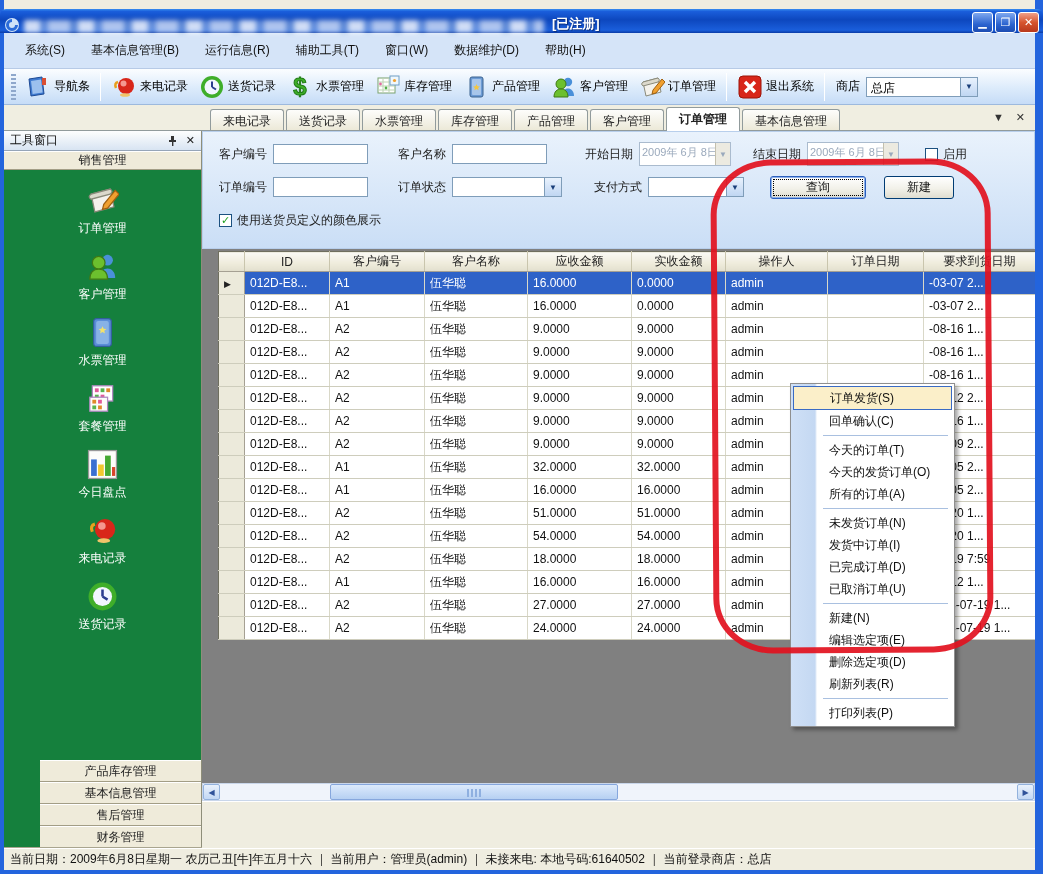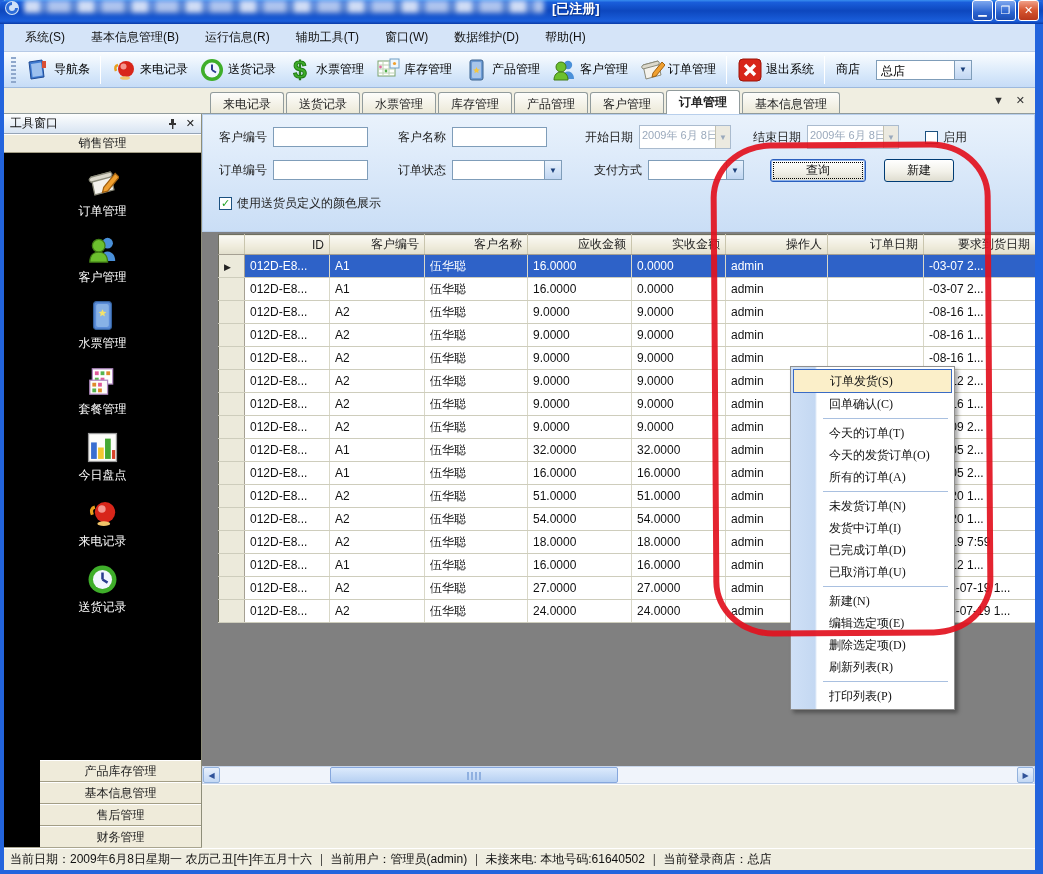--- a/index.html
+++ b/index.html
@@ -2,66 +2,66 @@
 <html><head>
 <meta charset="utf-8">
 <style>
   * { box-sizing: border-box; margin: 0; padding: 0; }
   html,body { width:1043px; height:874px; overflow:hidden;
     font-family:"Liberation Sans","DejaVu Sans",sans-serif; font-size:12px; }
   .window { width:1043px; height:874px; display:flex; flex-direction:column;
     border-left:4px solid #2364dd; border-right:8px solid #2364dd; background:#efede0; }
 
   
-  .titlebar { height:24px; margin:0 -8px 0 -4px; display:flex; align-items:flex-start; padding:0 4px;
+  .titlebar { height:24px; margin:9px -8px 0 -4px; display:flex; align-items:flex-end; padding:0 4px;
     background:linear-gradient(180deg,#388eef 0%,#1a5edb 10%,#0d47be 45%,#1a5edb 88%,#0a3aa6 100%);
     border-radius:6px 6px 0 0; color:#fff; }
   .app-icon { width:16px; height:16px; margin-right:4px; flex:0 0 auto; }
   .title-redacted { display:inline-block; width:520px; height:13px; border-radius:2px;
     background:repeating-linear-gradient(90deg,rgba(255,255,255,.8) 0 16px,rgba(185,205,235,.45) 16px 24px,rgba(255,255,255,.65) 24px 46px,rgba(160,185,220,.5) 46px 54px);
     filter:blur(2.5px); }
   .title-reg { font-weight:bold; font-size:13px; margin-left:8px; text-shadow:1px 1px 1px #0a2d7a; }
   .win-btns { margin-left:auto; display:flex; gap:2px; }
   .win-btn { width:21px; height:21px; border:1px solid #fff; border-radius:3px; color:#fff;
     display:flex; align-items:center; justify-content:center; font-size:11px; font-weight:bold;
     background:linear-gradient(180deg,#7fa8ef,#2b63cf 60%,#1c4cb2); }
   .win-btn.close { background:linear-gradient(180deg,#f0a088,#d6552f 50%,#b8381c); }
 
   
-  .menubar { height:28px; display:flex; align-items:center; background:#d5e4f8;
+  .menubar { height:36px; display:flex; align-items:center; background:#d5e4f8;
     border-bottom:1px solid #b7cae6; padding-left:8px; }
   .menu-item { padding:4px 13px; color:#111; cursor:default; }
 
   
   .toolbar { height:36px; display:flex; align-items:center; gap:1px;
     background:linear-gradient(180deg,#fbfdff,#dcebfb 55%,#c6dcf7); border-bottom:1px solid #9db9dd; padding:0 4px; }
   .grip { width:5px; height:26px; margin:0 3px;
     background:repeating-linear-gradient(180deg,#8fa8cc 0 2px,transparent 2px 4px); }
   .tb-item { display:flex; align-items:center; gap:3px; padding:2px 5px; border-radius:3px; }
   .tb-item svg { width:26px; height:26px; }
   .tb-sep { width:1px; height:28px; background:#93aed1; border-right:1px solid #fff; margin:0 4px; }
-  .store-combo { display:flex; align-items:center; gap:16px; margin-left:6px; }
-  .combo { display:flex; width:96px; height:20px; border:1px solid #7f9db9; background:#fff; }
+  .store-combo { display:flex; align-items:center; gap:6px; margin-left:6px; }
+  .combo { display:flex; width:112px; height:20px; border:1px solid #7f9db9; background:#fff; }
   .combo .val { flex:1; padding:2px 4px; overflow:hidden; white-space:nowrap; }
   .combo .arrow { width:17px; background:linear-gradient(180deg,#e9f2fd,#c0d6f2); border-left:1px solid #7f9db9;
     display:flex; align-items:center; justify-content:center; font-size:8px; color:#1a3f7a; }
 
   
   .tabstrip { height:26px; display:flex; align-items:flex-end; background:#f0eee1; padding-left:206px;
     border-bottom:1px solid #919b9c; position:relative; }
   .tab { height:21px; padding:3px 12px 0; margin-right:2px; border:1px solid #919b9c; border-bottom:none;
     border-radius:3px 3px 0 0; background:linear-gradient(180deg,#fdfdfb,#ece9d8); color:#222; white-space:nowrap; }
   .tab.active { height:24px; background:#fff; font-weight:bold; position:relative; z-index:2; margin-bottom:-1px; }
   .tab-ctrls { position:absolute; right:10px; top:6px; display:flex; gap:12px; color:#333; font-size:11px; }
 
   
   .body-row { flex:1; display:flex; min-height:0; }
 
   
-  .sidebar { width:198px; display:flex; flex-direction:column; border-right:1px solid #8e8e7a; background:#000000; }
+  .sidebar { width:198px; display:flex; flex-direction:column; border-right:1px solid #8e8e7a; background:#15803d; }
   .tool-header { height:20px; background:linear-gradient(180deg,#fdfefe,#d8e4f2); border-bottom:1px solid #96a5b8;
     display:flex; align-items:center; padding:0 6px; color:#111; }
   .tool-header .hdr-icons { margin-left:auto; display:flex; gap:8px; align-items:center; }
   .section-bar { height:19px; background:#efebda; border-top:1px solid #fff; border-bottom:1px solid #a39e86;
     display:flex; align-items:center; justify-content:center; color:#222; }
   .side-body { flex:1; display:flex; flex-direction:column; align-items:center; padding-top:14px; gap:13px; overflow:hidden; }
   .side-item { display:flex; flex-direction:column; align-items:center; gap:3px; color:#fff; cursor:pointer; }
   .side-item svg { width:33px; height:33px; }
   .side-groups { display:flex; flex-direction:column;padding-left:36px; }
   .group-bar { height:22px; background:#efebda; border-top:1px solid #fff; border-bottom:1px solid #a39e86;
@@ -89,34 +89,34 @@
   .status-btns { margin-left:auto; display:flex; gap:7px; padding-right:14px; }
 
   
   .grid-zone { height:534px; background:#808080; position:relative; overflow:hidden; }
   table.grid { border-collapse:collapse; table-layout:fixed; position:absolute; left:16px; top:2px; width:817px;
     background:#fff; border:1px solid #6f6f5f; }
   .grid col.c-sel{width:26px}.grid col.c-id{width:85px}.grid col.c-cno{width:95px}.grid col.c-cname{width:103px}
   .grid col.c-recv{width:104px}.grid col.c-paid{width:94px}.grid col.c-op{width:102px}
   .grid col.c-odate{width:96px}.grid col.c-rdate{width:112px}
   .grid th { height:20px; background:linear-gradient(180deg,#faf9f4,#eeebdb 60%,#e2dfcd);
-    border-right:1px solid #c9c5ad; border-bottom:1px solid #a5a093; font-weight:normal; text-align:right;
+    border-right:1px solid #c9c5ad; border-bottom:1px solid #a5a093; font-weight:normal; text-align:center;
     padding:0 5px; color:#222; white-space:nowrap; overflow:hidden; }
   .grid td { height:23px; border-right:1px solid #d9d8c8; border-bottom:1px solid #cecdbc; padding:0 5px;
     color:#111; white-space:nowrap; overflow:hidden; background:#fff; font-size:12px; }
   .grid td.selcell { background:#eceadb; border-right:1px solid #a5a093; }
   .grid tr.selected td { background:#2e62c8; color:#fff; }
   .grid tr.selected td.selcell { background:#eceadb; color:#111; }
   .grid tr.selected td.selcell::before { content:"▶"; font-size:9px; color:#222; }
 
   
   .ctx-menu { position:absolute; left:588px; top:134px; width:165px; z-index:40;
     background:linear-gradient(90deg,#cfe0f6 0,#c4d8f2 24px,#fff 26px); border:1px solid #8f8f8f;
     box-shadow:3px 3px 4px rgba(0,0,0,.35); padding:2px; }
-  .cm-item { height:22px; display:flex; align-items:center; padding-left:36px; color:#111; white-space:nowrap; cursor:pointer;font-family:Liberation Serif, serif; }
+  .cm-item { height:22px; display:flex; align-items:center; padding-left:36px; color:#111; white-space:nowrap; cursor:pointer; }
   .cm-item.hl { background:#fbefc9; border:1px solid #3a6bc4; height:24px; }
   .cm-sep { height:1px; background:#a9c0e0; margin:3px 4px 3px 30px; }
 
   
   .red-circle { position:absolute; left:510px; top:28px; width:280px; height:494px; z-index:60;
     border:6px solid #e2111e; border-radius:60px / 55px; pointer-events:none;
     transform:rotate(-.4deg); opacity:.92; }
 
   
   .hscroll { height:18px; margin:0; display:flex; background:#f0f4fb; border:1px solid #c9d6ea; }

